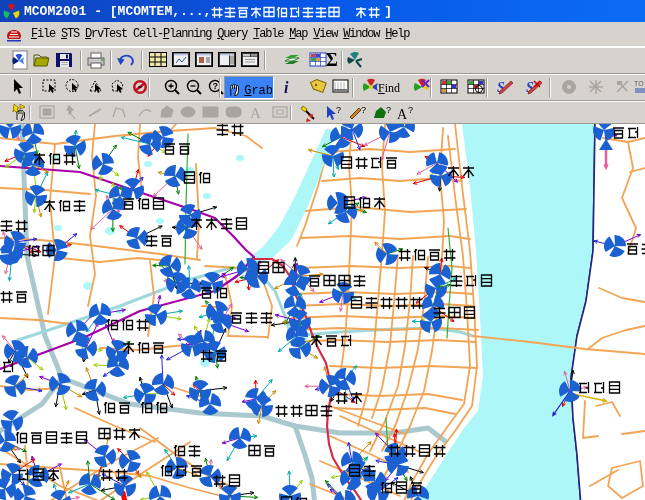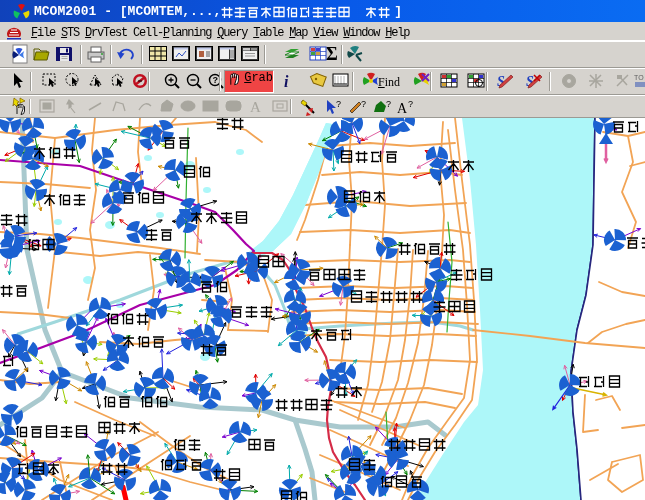--- a/index.html
+++ b/index.html
@@ -1,23 +1,23 @@
 <!DOCTYPE html>
 <html><head><meta charset="utf-8"><style>
 *{margin:0;padding:0;box-sizing:border-box}
 body{width:645px;height:500px;overflow:hidden;font-family:"Liberation Sans",sans-serif;background:#D6D3CE}
-.titlebar{height:22px;background:linear-gradient(90deg,#1042BA 0%,#0858E8 50%,#0A6CF2 100%);display:flex;align-items:center;padding-left:13px}
+.titlebar{height:22px;background:linear-gradient(90deg,#1042BA 0%,#0858E8 50%,#0A6CF2 100%);display:flex;align-items:center;padding-left:3px}
 .tt{color:#fff;font-family:"Liberation Mono",monospace;font-weight:bold;font-size:13px;letter-spacing:0;margin-left:4px;white-space:nowrap}
-.menubar{height:19px;background:#D6D3CE;display:flex;align-items:flex-end;font-family:"Liberation Mono",monospace;font-size:12px;color:#000;border-bottom:1px solid #fff}
+.menubar{height:25px;background:#D6D3CE;display:flex;align-items:center;font-family:"Liberation Mono",monospace;font-size:12px;color:#000;border-bottom:1px solid #fff}
 .menubar span{margin-right:6px;letter-spacing:-1.2px;white-space:nowrap}
 .menubar u{text-decoration:underline}
 .tb{position:relative;background:#D6D3CE;border-top:1px solid #fff;border-bottom:1px solid #9C9A94}
 .tb1{height:27px}.tb2{height:27px}.tb3{height:23px}
 .sep{position:absolute;top:3px;bottom:3px;width:2px;border-left:1px solid #9C9A94;border-right:1px solid #fff}
-.grabbtn{position:absolute;left:224px;top:1px;width:50px;height:23px;border:1px solid #9C9A94;border-top-color:#9C9A94;border-left-color:#9C9A94;border-right-color:#fff;border-bottom-color:#fff;background:#ef4444;display:flex;align-items:flex-start;font-family:"Liberation Mono",monospace;font-size:12px}
+.grabbtn{position:absolute;left:224px;top:1px;width:50px;height:23px;border:1px solid #9C9A94;border-top-color:#9C9A94;border-left-color:#9C9A94;border-right-color:#fff;border-bottom-color:#fff;background:#3b82f6;display:flex;align-items:flex-end;font-family:"Liberation Mono",monospace;font-size:12px}
 .findtxt{position:absolute;left:378px;top:6px;font-family:Liberation Serif, serif;font-size:12px}
 </style></head>
 <body>
 <div class="titlebar">
 <svg width="17" height="16" viewBox="0 0 17 16">
  <path d="M8.5,8 L5,2 A7,7 0 0 1 12,2 Z" fill="#E01010"></path>
  <path d="M8,9 L2,6.5 A7,7 0 0 0 5.2,14.5 Z" fill="#10C060" transform="translate(-1,1)"></path>
  <path d="M9,9 L15,6.5 A7,7 0 0 1 11.8,14.5 Z" fill="#E8D800" transform="translate(1,1)"></path>
 </svg>
 <span class="tt">MCOM2001 - [MCOMTEM,...,</span>

